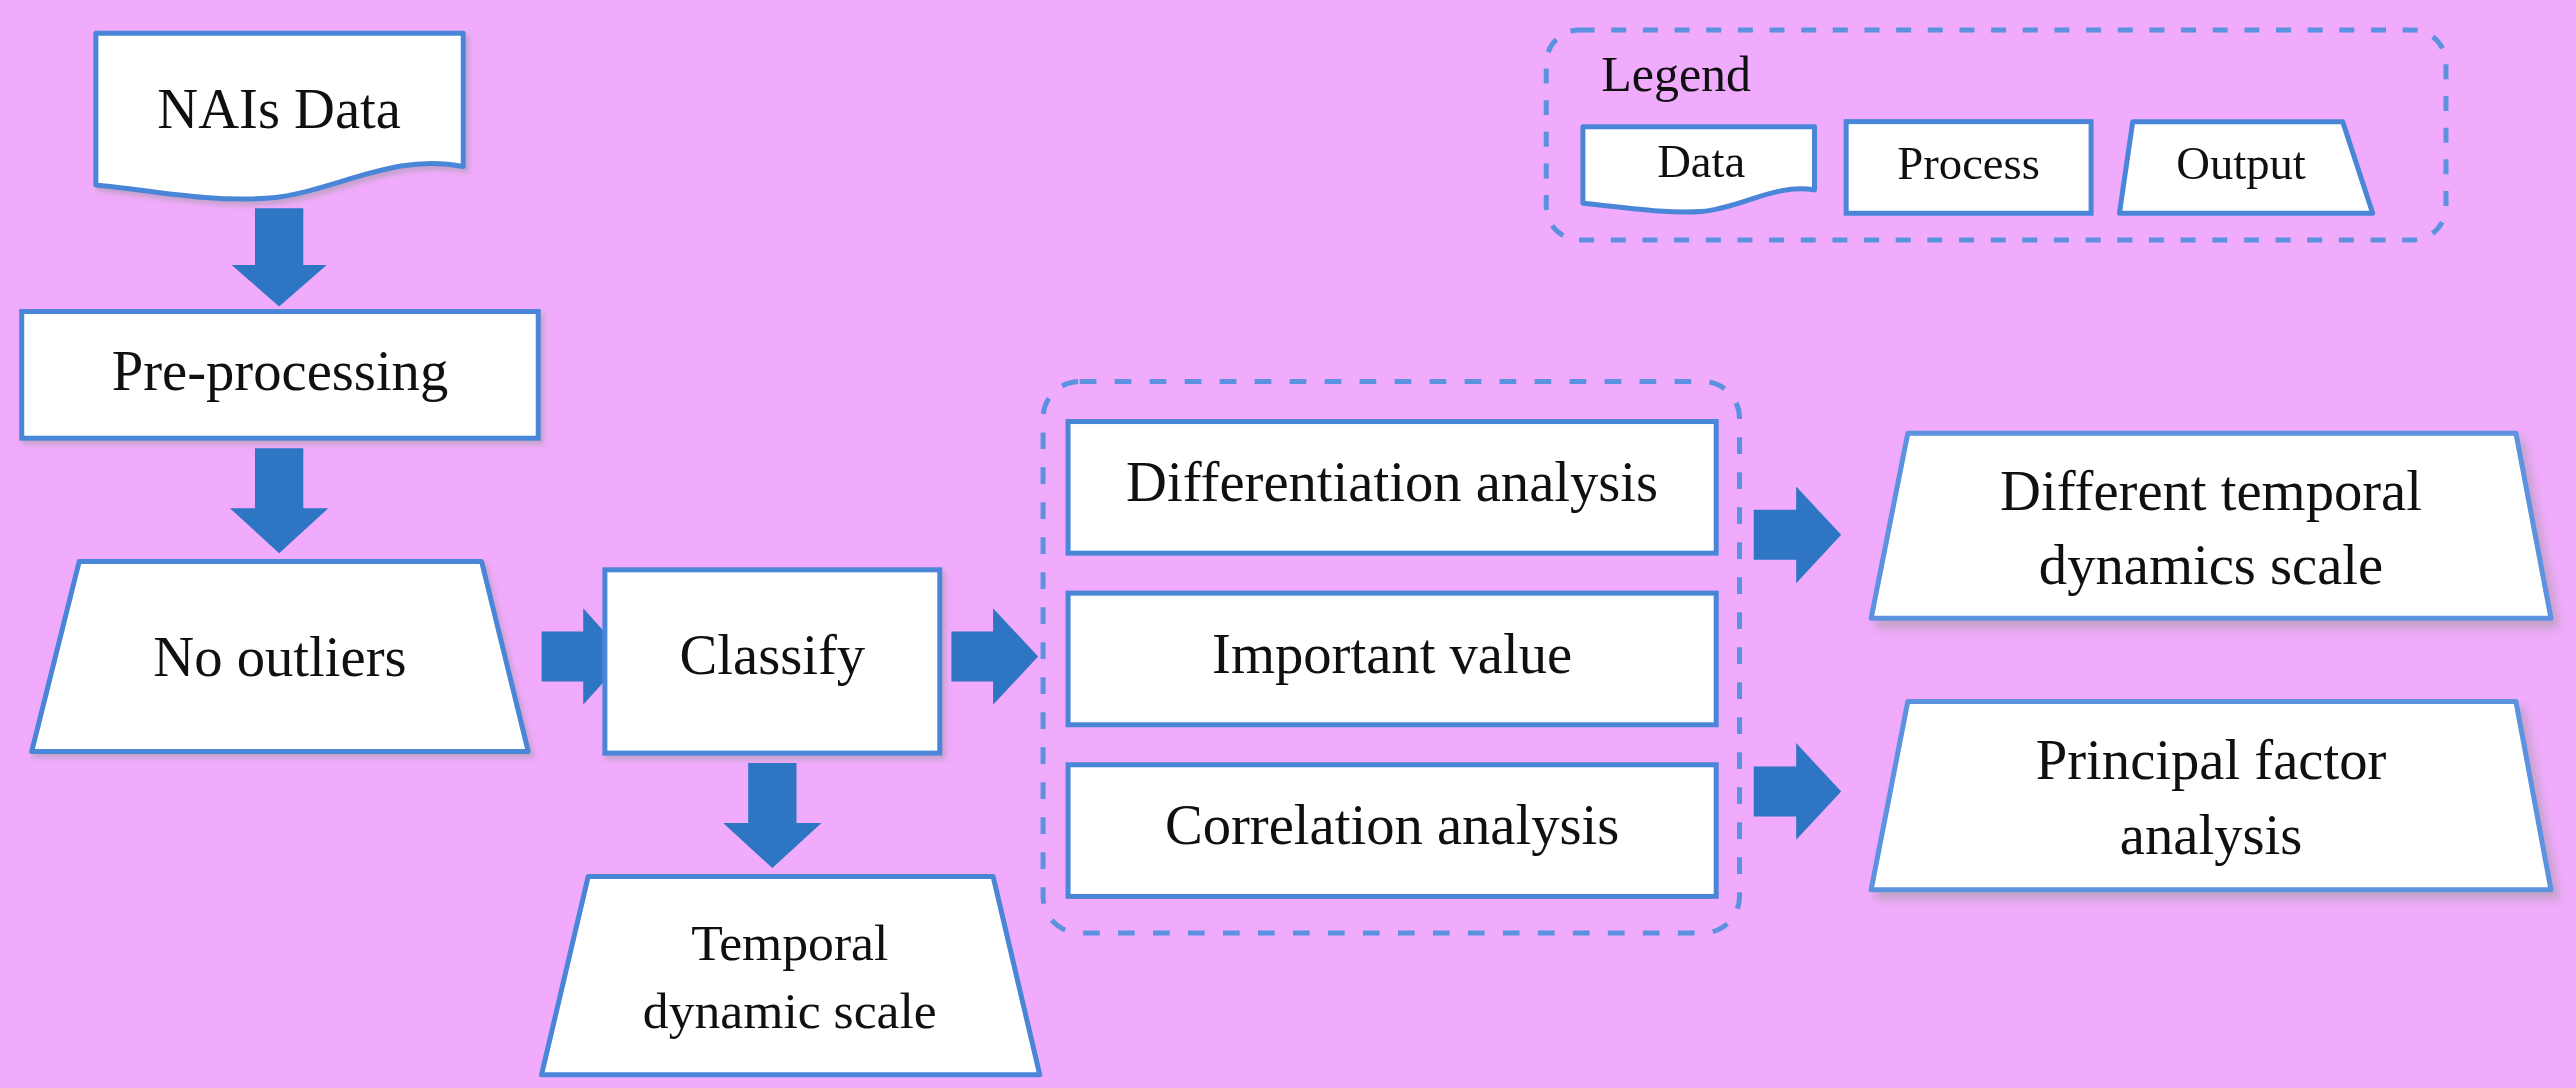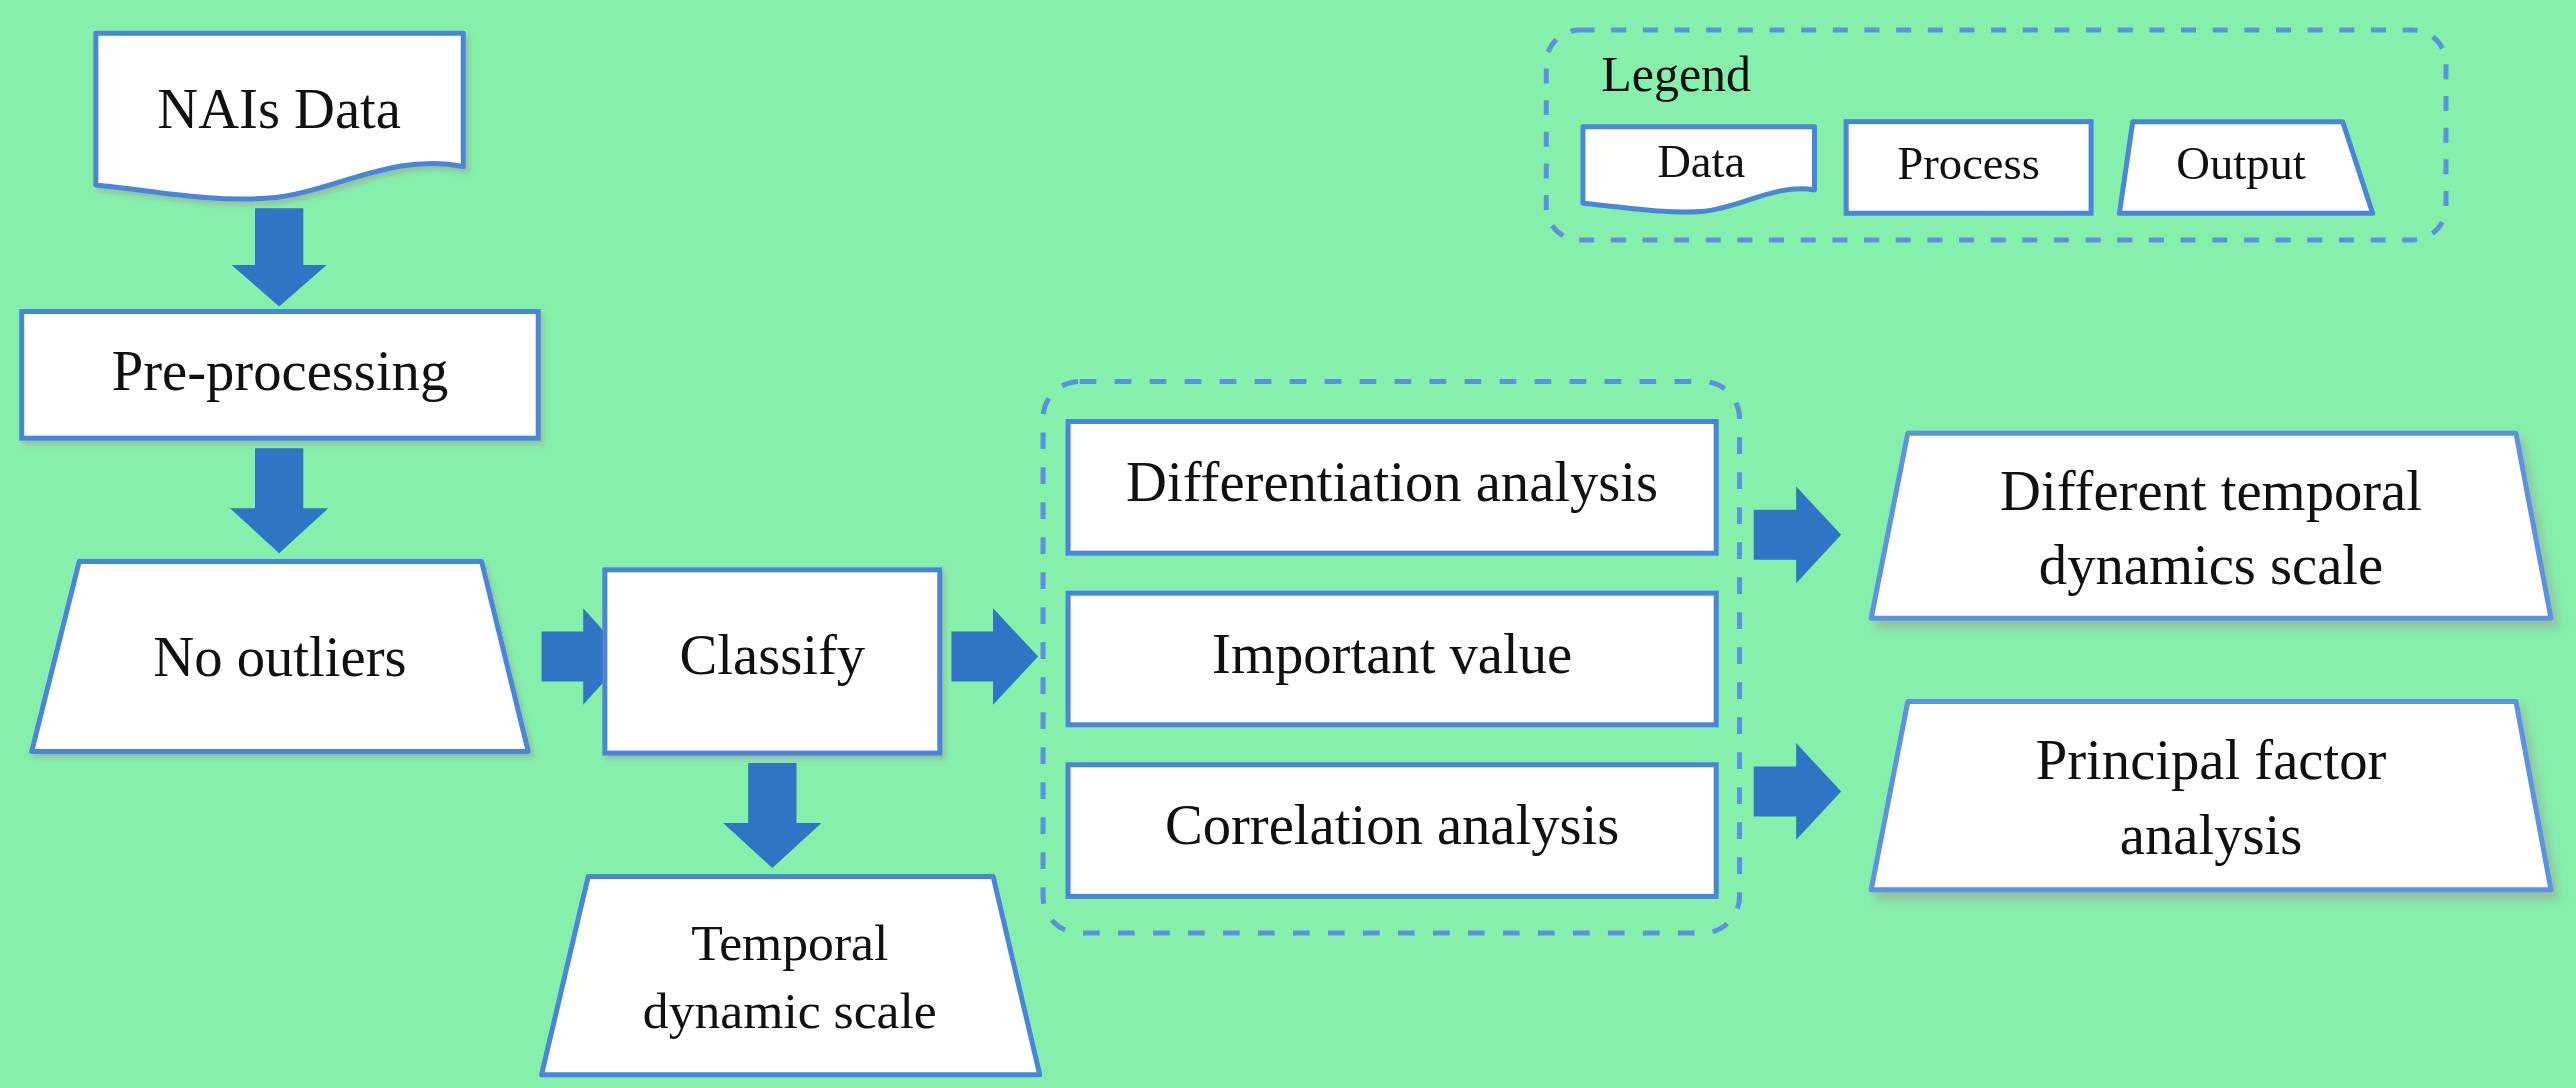--- a/index.html
+++ b/index.html
@@ -7,21 +7,21 @@
     padding: 0;
     background: #ffffff;
   }
   body {
     font-family: "Liberation Serif", "DejaVu Serif", serif;
   }
   #canvas {
     position: relative;
     width: 2576px;
     height: 1088px;
-    background: #86efac;
+    background: #f0abfc;
     overflow: hidden;
   }
   svg.layer {
     position: absolute;
     top: 0;
     left: 0;
     width: 2576px;
     height: 1088px;
   }
   .shape-text {

